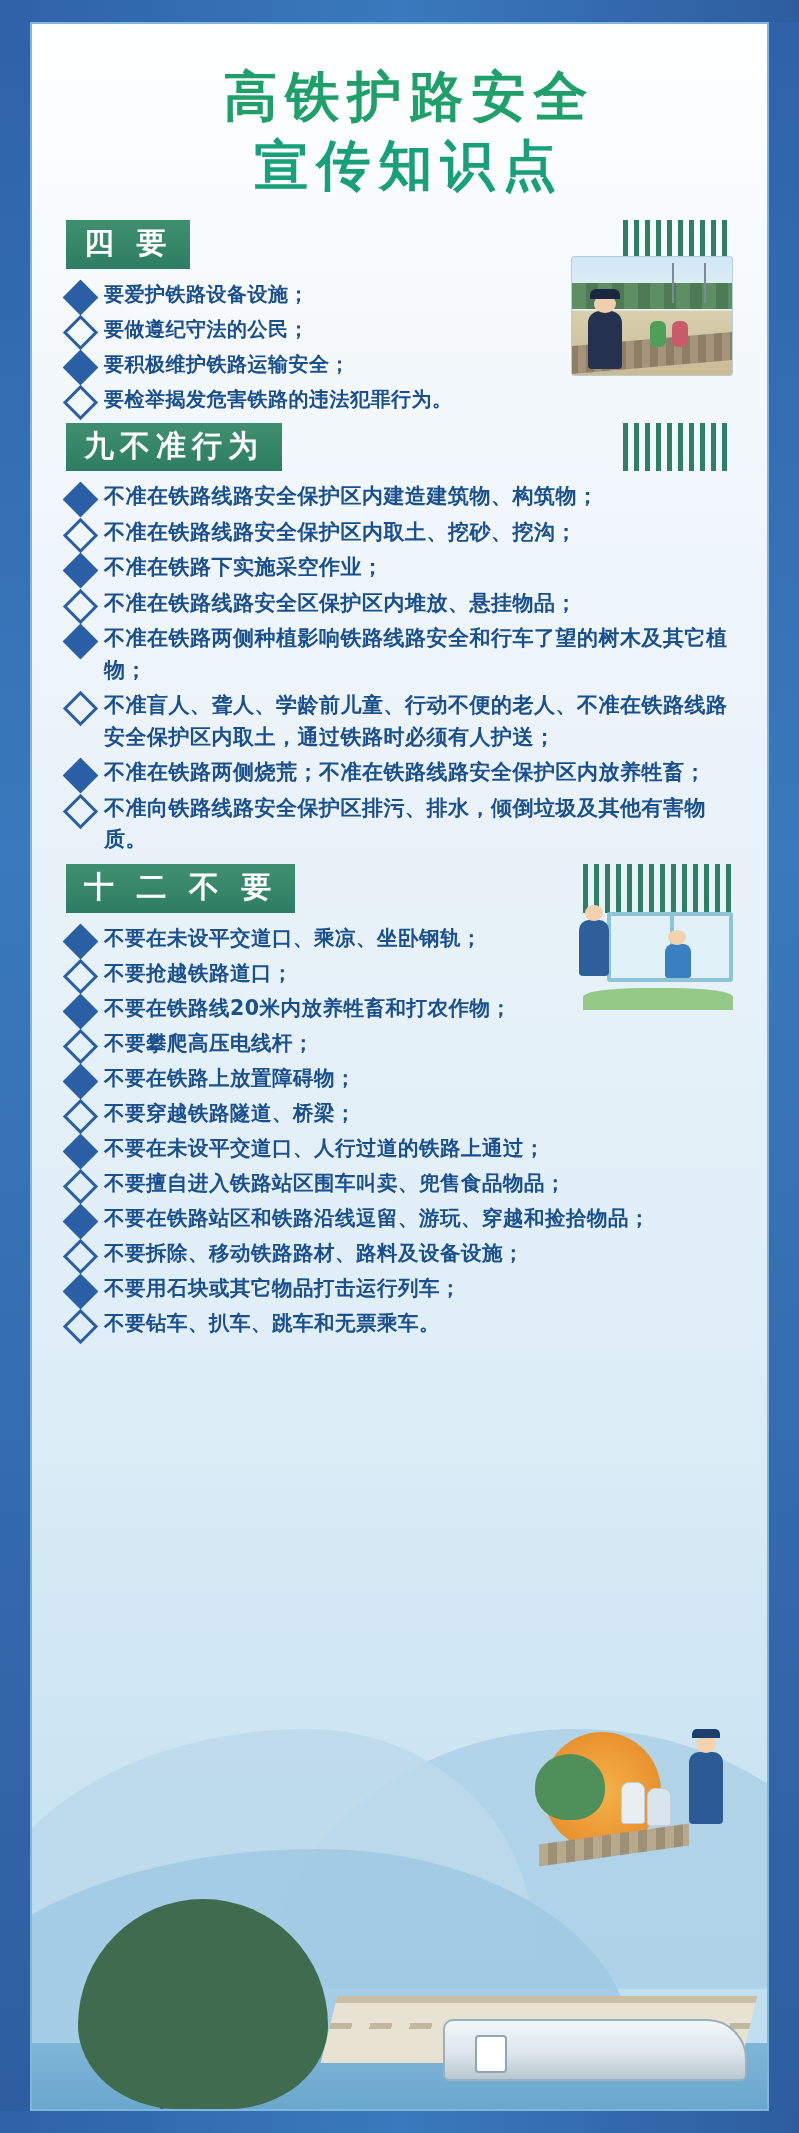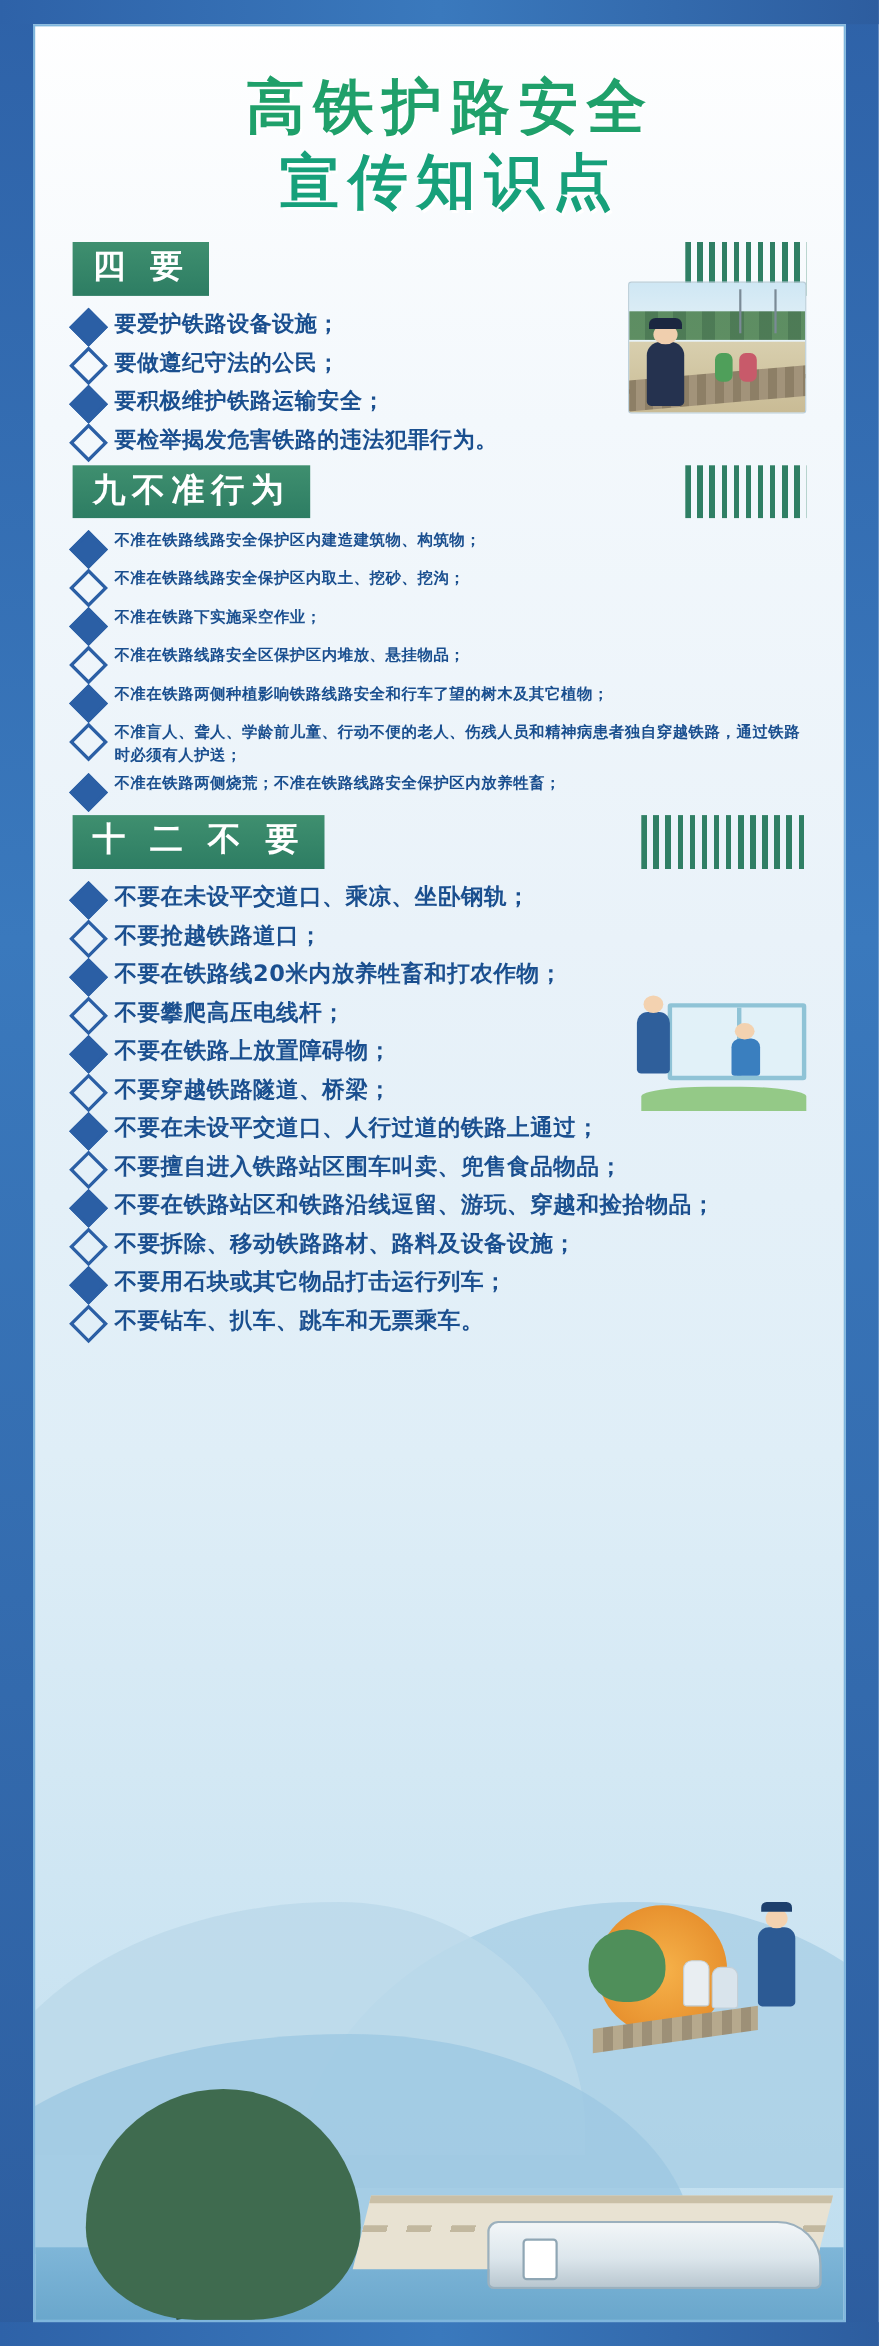--- a/index.html
+++ b/index.html
@@ -210,21 +210,21 @@
     width: 19px;
     height: 19px;
     margin: 6px 11px 0 2px;
     transform: rotate(45deg);
     border: 3px solid #2b5fa5;
   }
   .dia.solid { background: #2b5fa5; }
   .dia.hollow { background: transparent; }
   .itext {
     font-family: "DejaVu Sans", "Liberation Sans", sans-serif;
-    font-size: 14px;
+    font-size: 21px;
     font-weight: bold;
     line-height: 1.5;
     color: #1a4f8f;
     letter-spacing: .5px;
   }
   .sec-four .itext { font-size: 20px; }
   .sec-twelve .itext { font-size: 20.5px; }
 
   
   .illus-1 {
@@ -433,25 +433,29 @@
           <li>
             <span class="dia hollow"></span>
             <span class="itext">不准在铁路线路安全区保护区内堆放、悬挂物品；</span>
           </li>
           <li>
             <span class="dia solid"></span>
             <span class="itext">不准在铁路两侧种植影响铁路线路安全和行车了望的树木及其它植物；</span>
           </li>
           <li>
             <span class="dia hollow"></span>
-            <span class="itext">不准盲人、聋人、学龄前儿童、行动不便的老人、伤残人员和精神病患者独自穿越铁路，通过铁路时必须有人护送；</span>
+            <span class="itext">不准盲人、聋人、学龄前儿童、行动不便的老人、不准在铁路线路安全保护区内取土，通过铁路时必须有人护送；</span>
           </li>
           <li>
             <span class="dia solid"></span>
             <span class="itext">不准在铁路两侧烧荒；不准在铁路线路安全保护区内放养牲畜；</span>
+          </li>
+          <li>
+            <span class="dia hollow"></span>
+            <span class="itext">不准向铁路线路安全保护区排污、排水，倾倒垃圾及其他有害物质。</span>
           </li>
         </ul>
       </div>
 
       <div class="section sec-twelve">
         <div class="sec-head">
           <div class="sec-title">十 二 不 要</div>
           <div class="sec-bars wide"></div>
         </div>
         <ul class="items">

